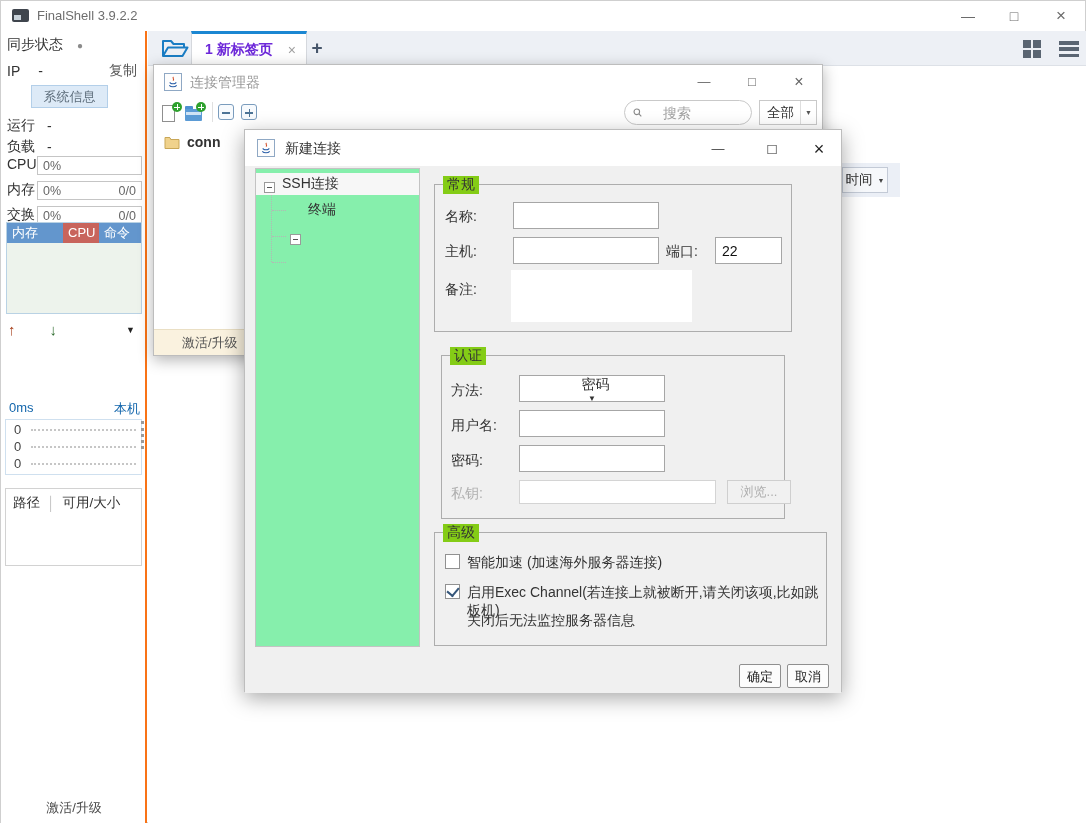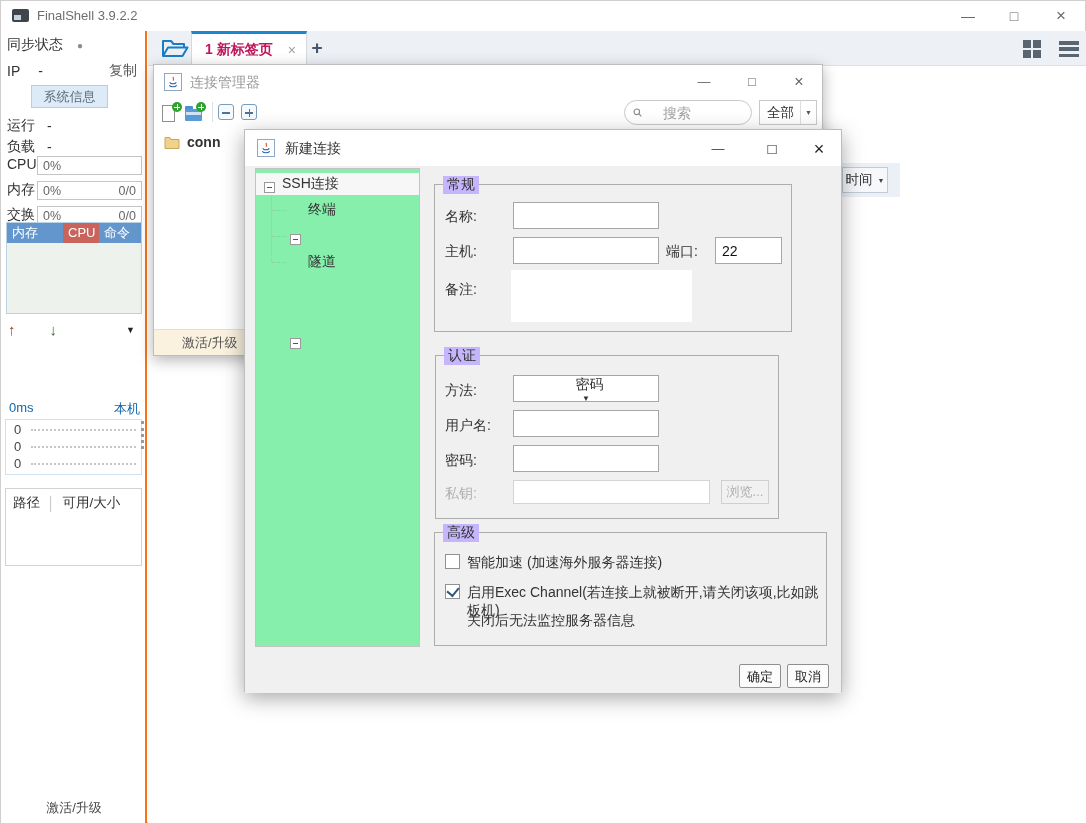--- a/index.html
+++ b/index.html
@@ -43,21 +43,21 @@
   .vdots{position:absolute;left:140px;top:390px;width:3px;height:28px;border-left:3px dotted #9a9a9a;}
   .path-box{position:absolute;left:4px;top:457px;width:137px;height:78px;border:1px solid #d2d2d2;}
   .path-head{display:flex;align-items:center;padding:5px 0 0 7px;font-size:13.5px;color:#333;}
   .path-div{color:#c4c4c4;margin:0 7px;}
   .activate{position:absolute;left:0;top:768px;width:146px;text-align:center;font-size:13px;color:#4a4a4a;cursor:pointer;}
 
   
   .tabbar{position:absolute;left:147px;top:30px;width:939px;height:35px;background:#edf0f5;border-bottom:1px solid #dde1e7;}
   .openfolder{position:absolute;left:13px;top:7px;width:28px;height:21px;cursor:pointer;}
   .tab{position:absolute;left:43px;top:0;height:35px;background:#fff;border-top:3px solid #1b87d2;border-left:1px solid #d5d8dd;border-right:1px solid #d5d8dd;display:flex;align-items:center;padding:0 10px 0 13px;cursor:pointer;}
-  .tab-label{font-size:14px;font-weight:bold;color:#be185d;}
+  .tab-label{font-size:14px;font-weight:bold;color:#6d28d9;}
   .tab-close{margin-left:15px;color:#a0a0a0;font-size:14px;cursor:pointer;}
   .newtab{position:absolute;left:156px;top:4px;width:26px;height:26px;text-align:center;line-height:26px;color:#47566b;font-size:19px;font-weight:bold;cursor:pointer;}
   .grid-icon{position:absolute;right:46px;top:9px;width:18px;height:18px;display:grid;grid-template-columns:8px 8px;grid-template-rows:8px 8px;gap:2px;cursor:pointer;}
   .grid-icon div{background:#5a6572;}
   .menu-icon{position:absolute;right:8px;top:10px;width:20px;height:16px;display:flex;flex-direction:column;justify-content:space-between;cursor:pointer;}
   .menu-icon div{height:3.5px;background:#5a6572;}
 
   
   .content{position:absolute;left:147px;top:65px;width:939px;height:758px;background:#fff;}
   .time-panel{position:absolute;left:690px;top:97px;width:62px;height:34px;background:#ebeff6;}
@@ -100,21 +100,21 @@
   
   .nc-body{position:absolute;left:0;top:36px;width:100%;height:527px;background:#f0f0f0;}
   .tree-panel{position:absolute;left:10px;top:2px;width:165px;height:479px;background:#86efac;border:1px solid #c3c3c3;}
   .tree-row{position:absolute;left:0;width:163px;height:22px;display:flex;align-items:center;cursor:pointer;}
   .tree-row .tlabel{font-size:14px;color:#333;}
   .ttoggle{position:absolute;width:11px;height:11px;border:1px solid #9a9a9a;background:#fff;}
   .ttoggle::after{content:"";position:absolute;left:2px;top:4px;width:5px;height:1px;background:#555;}
   .tree-vline{position:absolute;left:15px;top:26px;width:1px;height:67px;border-left:1px dotted #b5b5b5;}
   .tree-hline{position:absolute;left:16px;width:14px;height:1px;border-top:1px dotted #b5b5b5;}
   .group{position:absolute;border:1px solid #adadad;}
-  .legend{position:absolute;top:-9px;left:8px;background:#c4b5fd;padding:0 4px;font-size:14px;color:#333;}
+  .legend{position:absolute;top:-9px;left:8px;background:#84cc16;padding:0 4px;font-size:14px;color:#333;}
   .flabel14{position:absolute;font-size:14px;color:#333;}
   .flabel14.dis{color:#b0b0b0;}
   .tinput{position:absolute;border:1px solid #a6a6a6;background:#fff;font-size:14px;color:#111;padding:0 6px;outline:none;font-family:inherit;}
   .tinput.dis{border-color:#d4d4d4;}
   .notearea{position:absolute;background:#fff;border:none;outline:none;resize:none;font-family:inherit;font-size:14px;}
   .selectbox{position:absolute;border:1px solid #a6a6a6;background:#fff;display:flex;align-items:center;cursor:pointer;}
   .selectbox .slabel{flex:1;font-size:14px;color:#333;padding-left:7px;}
   .selectbox .scaret{width:20px;text-align:center;font-size:8px;color:#333;}
   .browse-btn{position:absolute;background:#f1f1f1;border:1px solid #cfcfcf;color:#b0b0b0;font-size:13px;text-align:center;cursor:default;font-family:inherit;}
   .checkbox{position:absolute;width:15px;height:15px;border:1px solid #919191;background:#fff;cursor:pointer;}
@@ -332,52 +332,48 @@
         <div class="tree-hline" style="top:67px;"></div>
         <div class="tree-hline" style="top:93px;"></div>
         <div class="tree-row" style="top:4px;background:#f7f7f7;">
           <span class="ttoggle" style="left:8px;top:9px;"></span>
           <span class="tlabel" style="margin-left:26px;">SSH连接</span>
         </div>
         <div class="tree-row" style="top:30px;">
           <span class="ttoggle" style="left:34px;top:35px;"></span>
           <span class="tlabel" style="margin-left:52px;">终端</span>
         </div>
-        <div class="tree-row" style="top:82px;">
-          <span class="ttoggle" style="left:34px;top:87px;"></span>
-          <span class="tlabel" style="margin-left:52px;">隧道</span>
-        </div>
       </div>
 
       <div class="group" style="left:189px;top:18px;width:358px;height:148px;">
         <span class="legend">常规</span>
         <span class="flabel14" style="left:10px;top:23px;">名称:</span>
         <input class="tinput" style="left: 78px; top: 17px; width: 146px; height: 27px;" type="text">
         <span class="flabel14" style="left:10px;top:58px;">主机:</span>
         <input class="tinput" style="left: 78px; top: 52px; width: 146px; height: 27px;" type="text">
         <span class="flabel14" style="left:231px;top:58px;">端口:</span>
         <input class="tinput" style="left: 280px; top: 52px; width: 67px; height: 27px;" type="text" value="22">
         <span class="flabel14" style="left:10px;top:96px;">备注:</span>
         <textarea class="notearea" style="left: 76px; top: 85px; width: 181px; height: 52px;"></textarea>
       </div>
 
-      <div class="group" style="left:190px;top:189px;width:344px;height:164px;">
+      <div class="group" style="left:196px;top:189px;width:344px;height:164px;">
         <span class="legend">认证</span>
         <span class="flabel14" style="left:9px;top:26px;">方法:</span>
         <span class="selectbox" style="left:77px;top:19px;width:146px;height:27px;flex-direction:column;">
           <span class="slabel">密码</span>
           <span class="scaret">▼</span>
         </span>
         <span class="flabel14" style="left:9px;top:61px;">用户名:</span>
         <input class="tinput" style="left: 77px; top: 54px; width: 146px; height: 27px;" type="text">
         <span class="flabel14" style="left:9px;top:96px;">密码:</span>
         <input class="tinput" style="left: 77px; top: 89px; width: 146px; height: 27px;" type="text">
         <span class="flabel14 dis" style="left:9px;top:129px;">私钥:</span>
         <input class="tinput dis" style="left: 77px; top: 124px; width: 197px; height: 24px;" type="text">
-        <button class="browse-btn" style="left:285px;top:124px;width:48px;height:24px;">浏览...</button>
+        <button class="browse-btn" style="left:285px;top:124px;width:64px;height:24px;">浏览...</button>
       </div>
 
       <div class="group" style="left:189px;top:366px;width:393px;height:114px;">
         <span class="legend">高级</span>
         <span class="checkbox" style="left:10px;top:21px;"></span>
         <span class="flabel14" style="left:32px;top:21px;">智能加速 (加速海外服务器连接)</span>
         <span class="checkbox checked" style="left:10px;top:51px;"></span>
         <span class="flabel14" style="left:32px;top:51px;">启用Exec Channel(若连接上就被断开,请关闭该项,比如跳板机)</span>
         <span class="flabel14" style="left:32px;top:79px;">关闭后无法监控服务器信息</span>
       </div>

